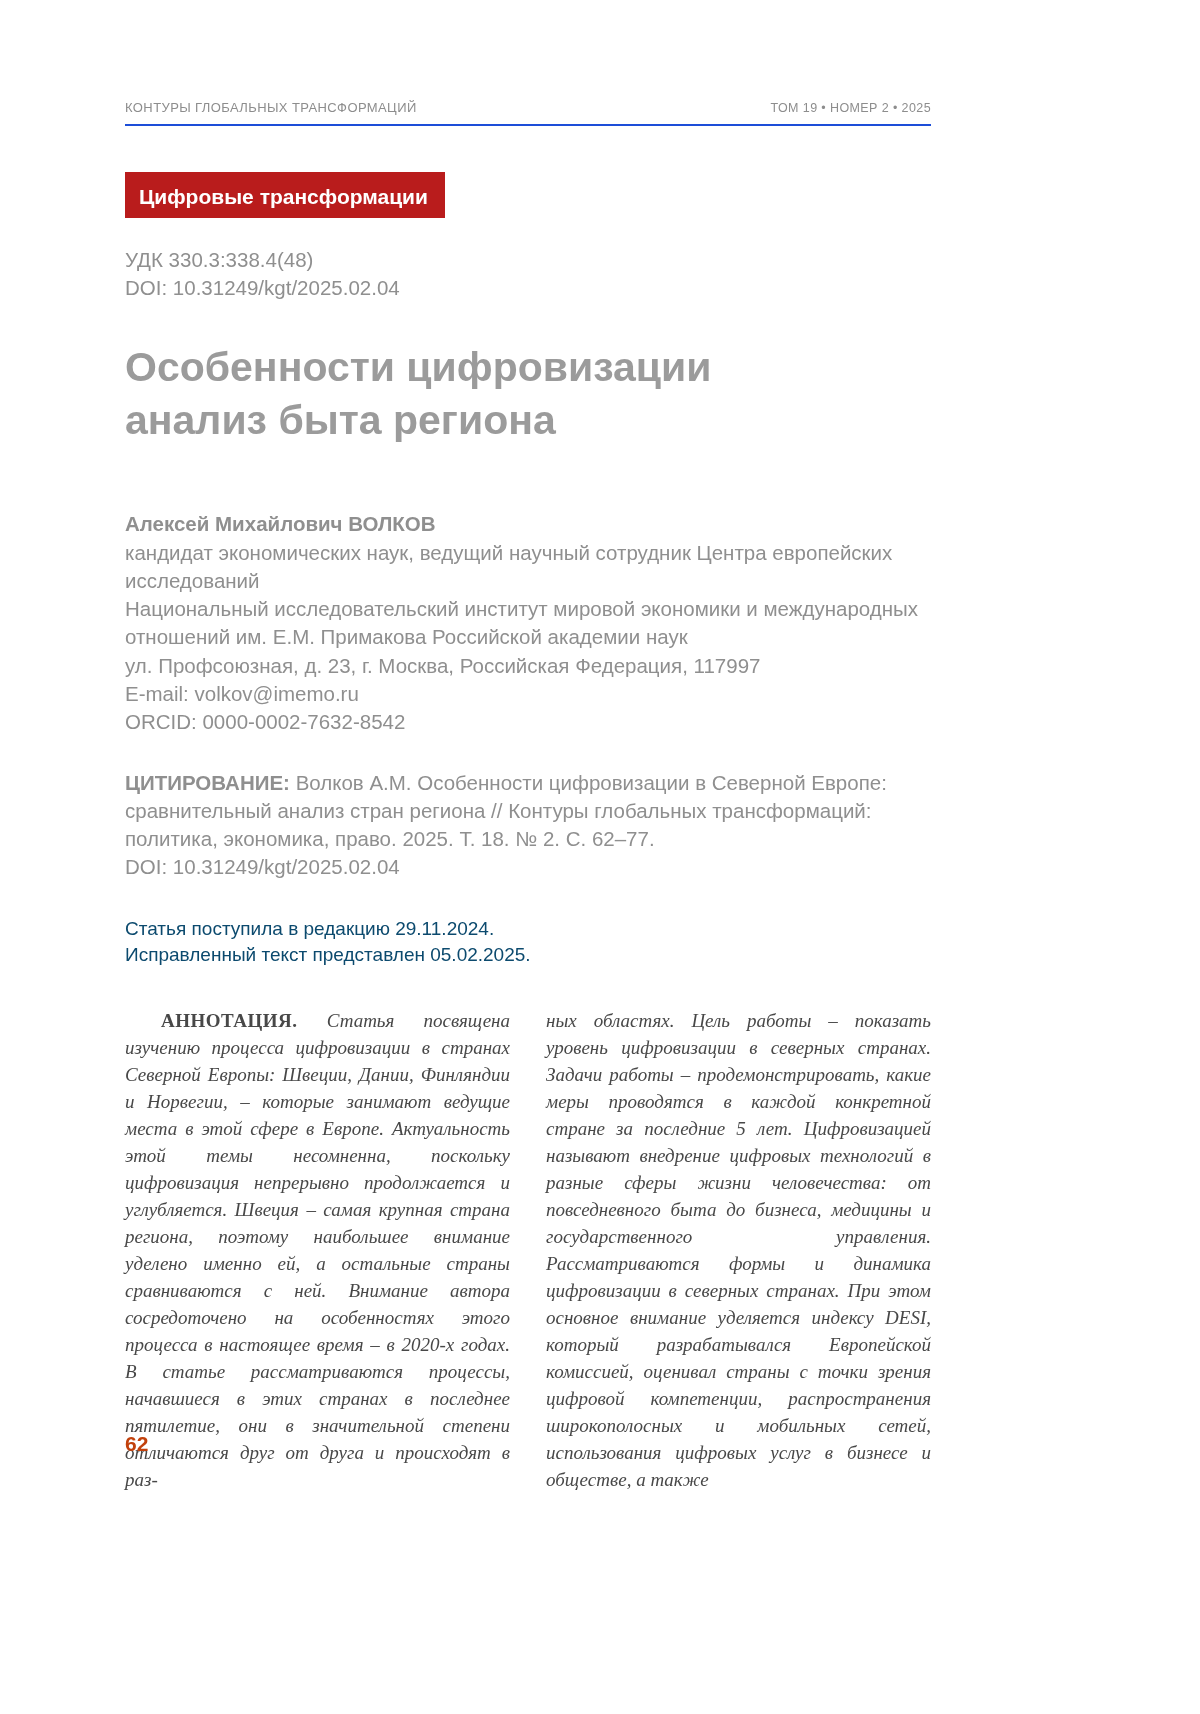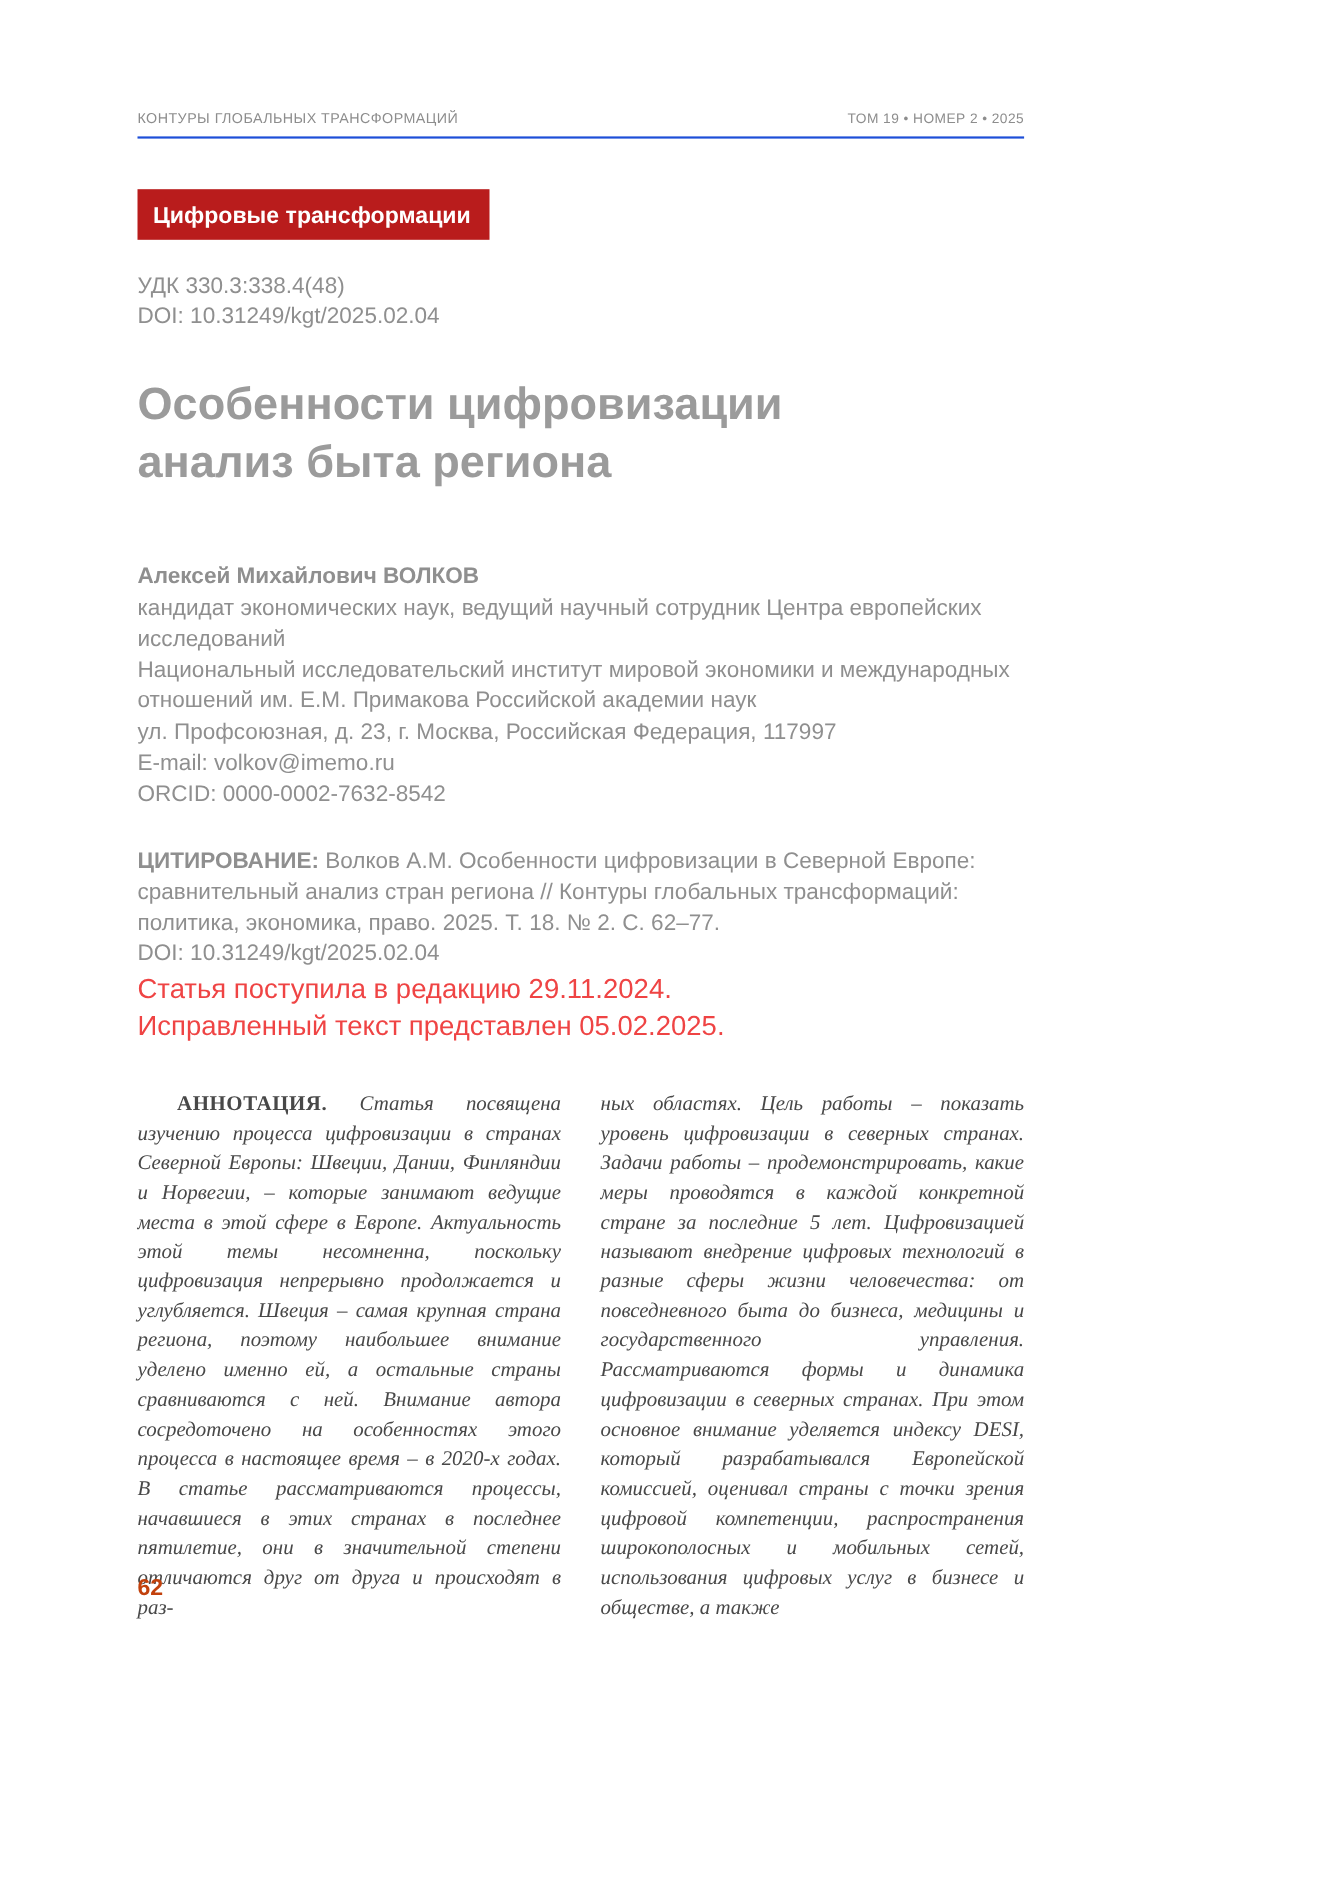--- a/index.html
+++ b/index.html
@@ -65,23 +65,24 @@
   
   .citation-block {
     margin-top: 32px;
     font-size: 20.5px;
     line-height: 1.38;
     color: #8f8f8f;
   }
   .citation-block .label { font-weight: bold; }
   
   .dates-block {
-    font-size: 25px;
+    margin-top: 34px;
+    font-size: 19px;
     line-height: 1.38;
-    color: #ef4444;
+    color: #0c4a6e;
   }
   
   .abstract {
     margin-top: 40px;
     display: flex;
     gap: 36px;
     font-family: "Liberation Serif", serif;
     font-style: italic;
     font-size: 19px;
     line-height: 1.42;

